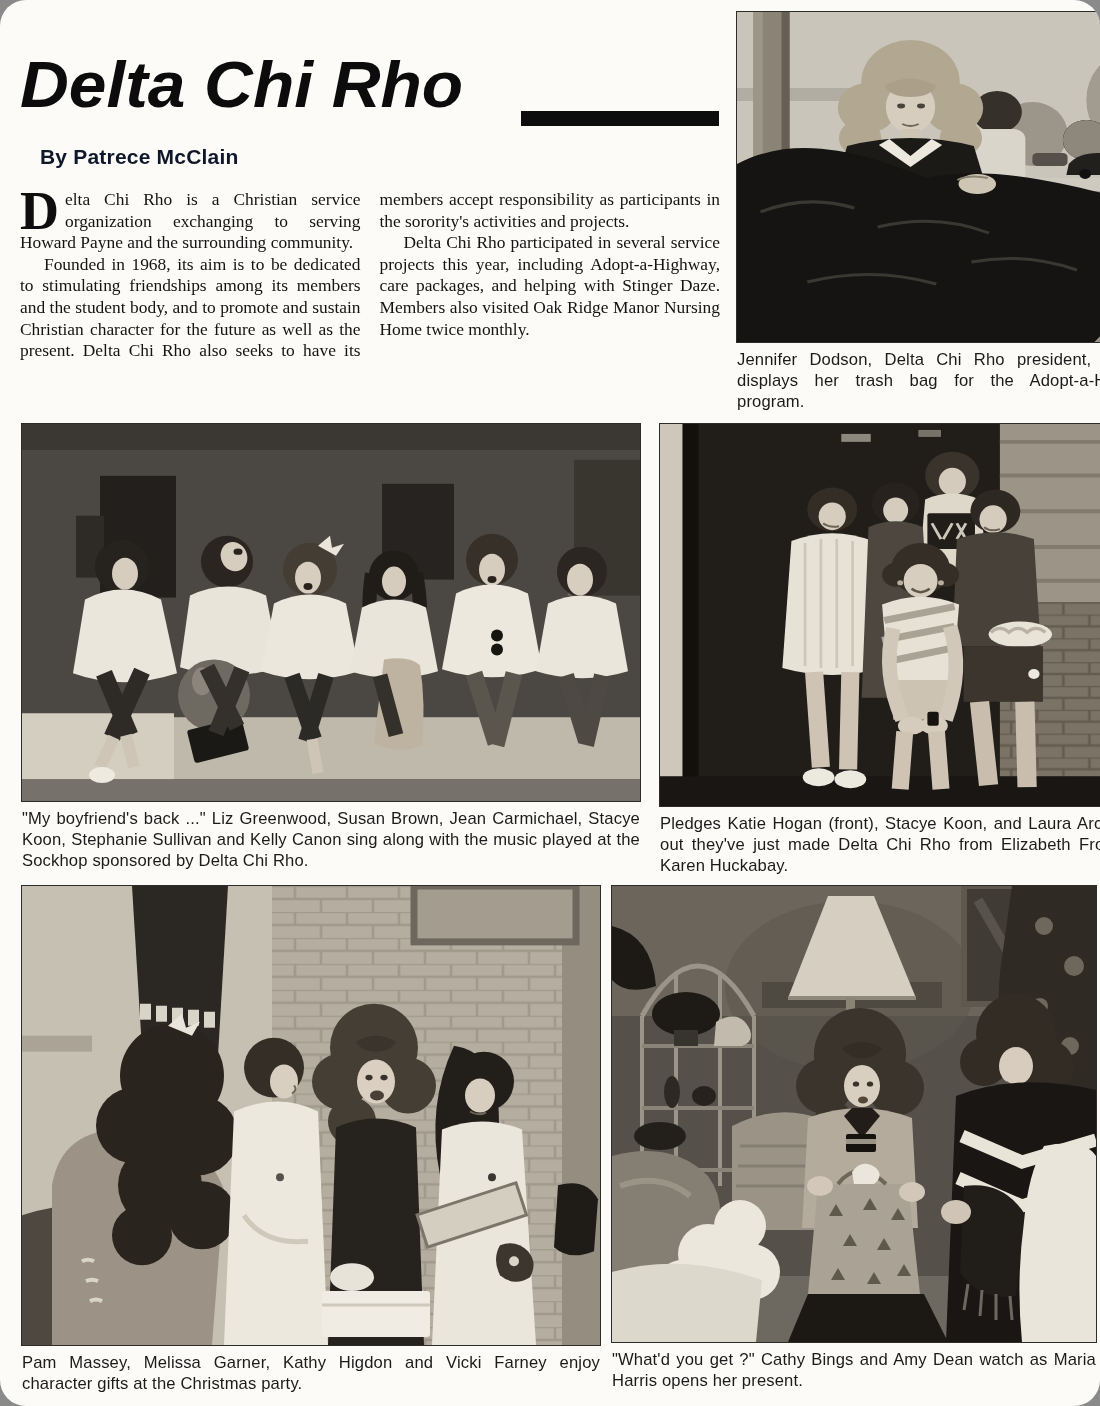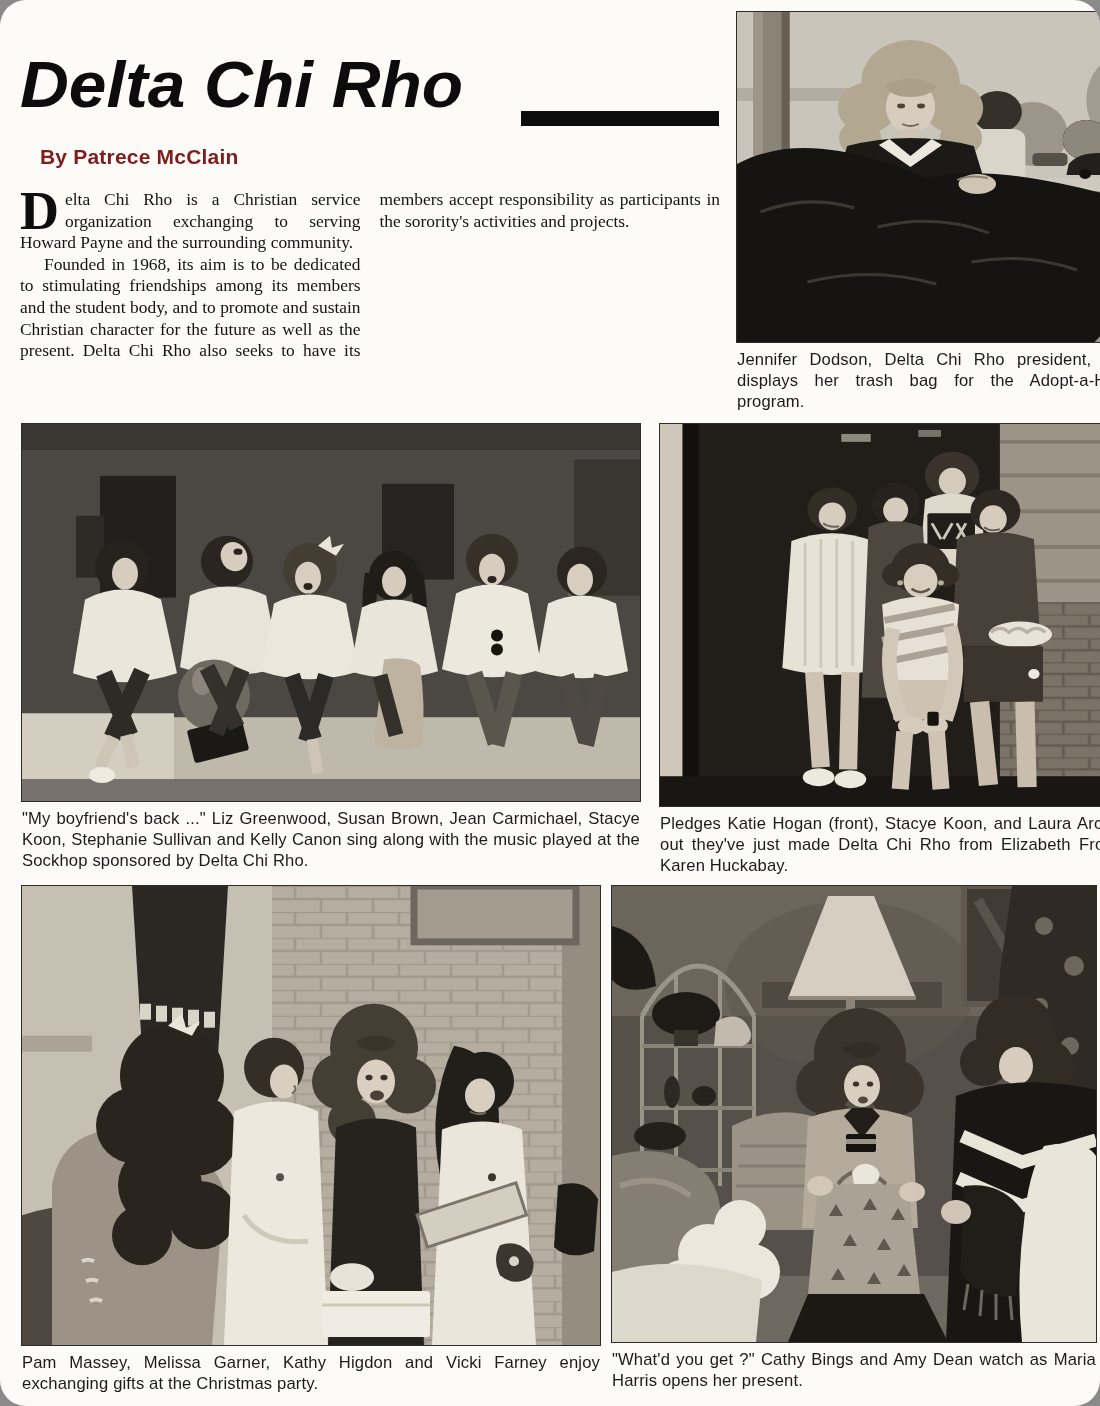--- a/index.html
+++ b/index.html
@@ -21,21 +21,21 @@
     letter-spacing:0px;color:#0c0c0c;
     transform:scaleX(1.04);transform-origin:left;
     margin:0;
   }
   .title-rule{
     position:absolute;left:521px;top:111px;
     width:198px;height:15px;background:#0d0d0d;
   }
   .byline{
     position:absolute;left:40px;top:145px;
-    font-size:21px;font-weight:700;color:#7f1d1d;
+    font-size:21px;font-weight:700;color:#0f172a;
     letter-spacing:.2px;
   }
   .article{
     position:absolute;left:20px;top:189px;
     width:700px;height:204px;
     column-count:2;column-gap:19px;column-fill:auto;
     font-family:"Liberation Serif",serif;
     font-size:17.4px;line-height:21.6px;
     text-align:justify;color:#131313;
   }
@@ -81,20 +81,21 @@
 
 <div class="page">
 
   <h1 class="title">Delta Chi Rho</h1>
   <div class="title-rule"></div>
   <div class="byline">By Patrece McClain</div>
 
   <section class="article">
     <p><span class="dropcap">D</span><span>elta Chi Rho is a Christian service organization exchanging to serving Howard Payne and the surrounding community.</span></p>
     <p class="indent">Founded in 1968, its aim is to be dedicated to stimulating friendships among its members and the student body, and to promote and sustain Christian character for the future as well as the present.  Delta Chi Rho also seeks to have its members accept responsibility as participants in the sorority's activities and projects.</p>
+    <p class="indent">Delta Chi Rho participated in several service projects this year, including Adopt-a-Highway, care packages, and helping with Stinger Daze.  Members also visited Oak Ridge Manor Nursing Home twice monthly.</p>
   </section>
 
   <figure id="fig-president">
     <div class="photo">
       <svg viewBox="0 0 360 330" preserveAspectRatio="none">
         <rect width="360" height="330" fill="#c9c5bb"></rect>
         <rect x="0" y="176" width="360" height="154" fill="#a7a298"></rect>
         <rect x="225" y="166" width="135" height="13" fill="#cfcabf"></rect>
         <ellipse cx="252" cy="122" rx="30" ry="32" fill="#9b958a"></ellipse>
         <ellipse cx="330" cy="88" rx="32" ry="45" fill="#a29c90"></ellipse>
@@ -341,21 +342,21 @@
         <path d="M478 360 q16 -6 28 6 q10 12 2 26 q-16 10 -30 -2 q-8 -16 0 -30 z" fill="#3d362e"></path>
         <circle cx="492" cy="376" r="5" fill="#d9d4c8"></circle>
 
         <rect x="300" y="406" width="108" height="46" rx="3" fill="#f0ece3"></rect>
         <path d="M300 420 h108" stroke="#cfc9bb" stroke-width="3"></path>
         <ellipse cx="330" cy="392" rx="22" ry="14" fill="#e7e3d8"></ellipse>
 
         <path d="M536 300 q28 -8 40 14 l-4 52 q-24 10 -40 -4 z" fill="#1f1c18"></path>
       </svg>
     </div>
-    <figcaption>Pam Massey, Melissa Garner, Kathy Higdon and Vicki Farney enjoy exchanging gifts at the Christmas party.</figcaption>
+    <figcaption>Pam Massey, Melissa Garner, Kathy Higdon and Vicki Farney enjoy character gifts at the Christmas party.</figcaption>
   </figure>
 
   <figure id="fig-presents">
     <div class="photo">
       <svg viewBox="0 0 484 456" preserveAspectRatio="none">
         <rect width="484" height="456" fill="#55504a"></rect>
         <rect x="0" y="0" width="484" height="130" fill="#6b655c"></rect>
         <rect x="0" y="390" width="484" height="66" fill="#6e6960"></rect>
 
         <rect x="150" y="96" width="180" height="26" fill="#37332d"></rect>

